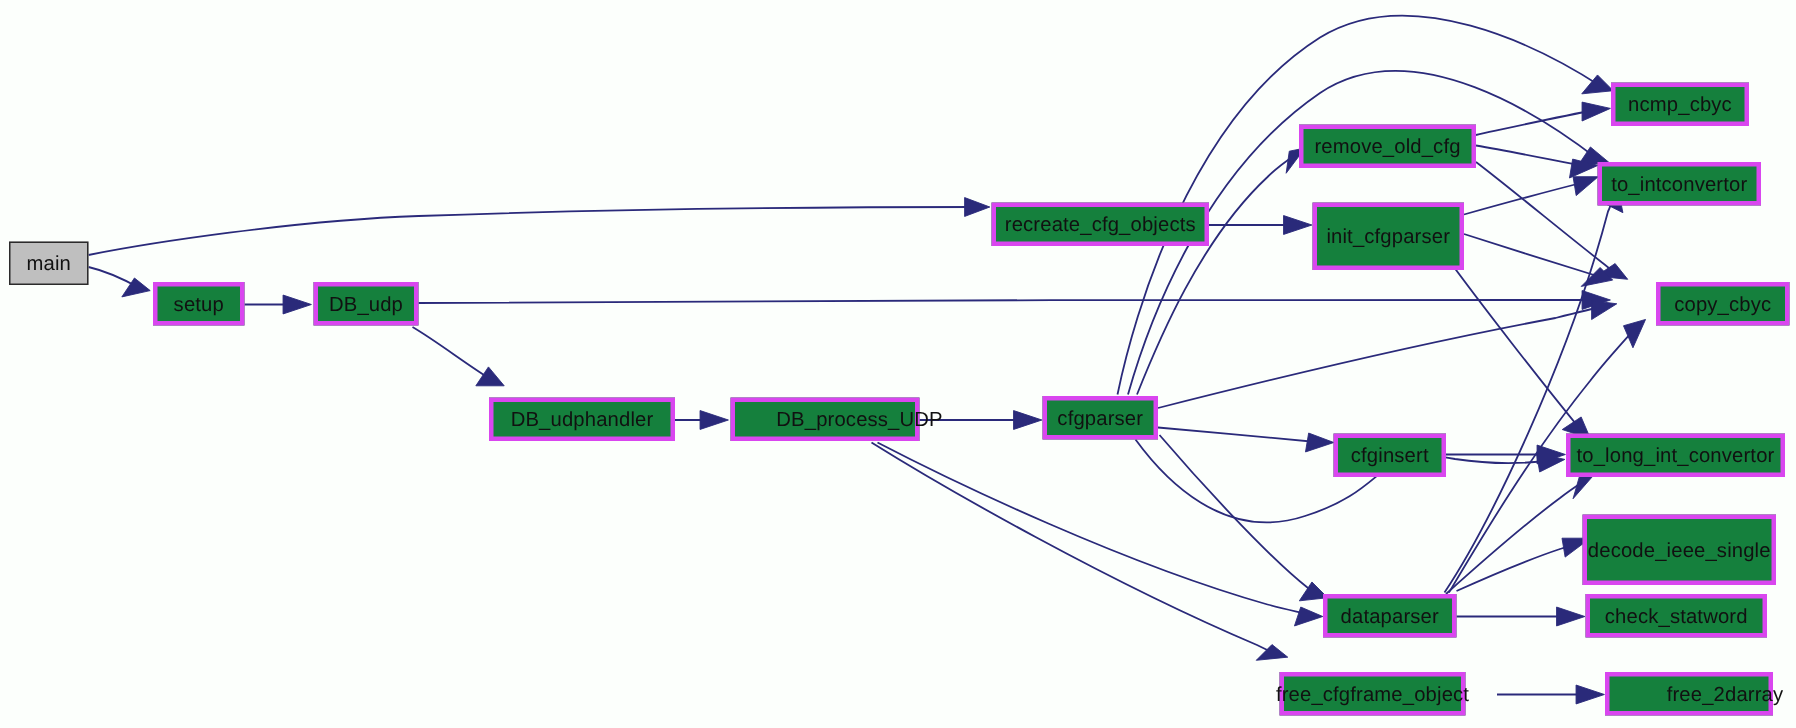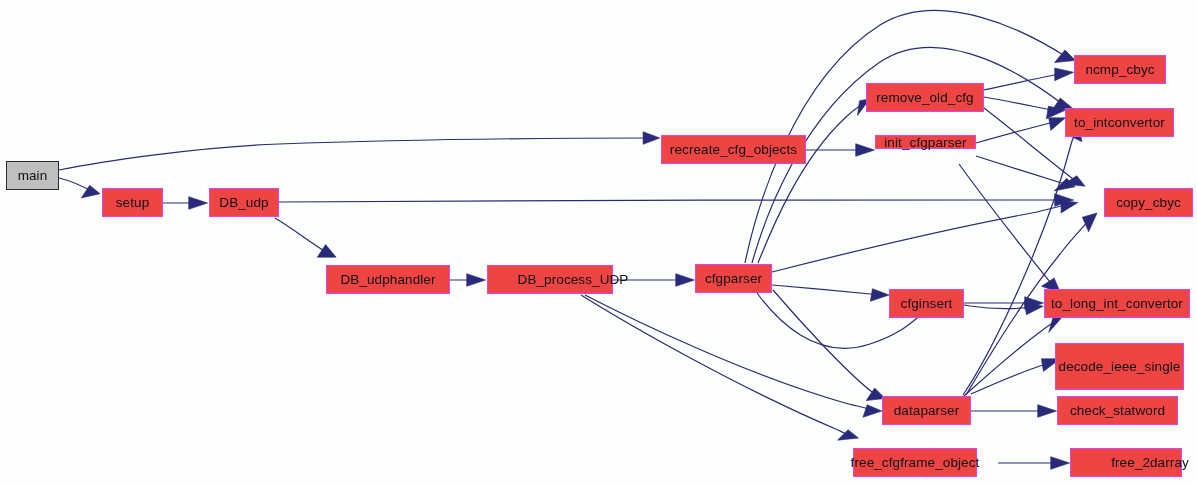--- a/index.html
+++ b/index.html
@@ -18,22 +18,22 @@
   #edges {
     position: absolute;
     left: 0;
     top: 0;
     width: 1197px;
     height: 485px;
   }
   .node {
     position: absolute;
     box-sizing: border-box;
-    border: 1px solid #d946ef;
-    background: #ef4444;
+    border: 3px solid #d946ef;
+    background: #15803d;
     color: #111111;
     font-size: 13.5px;
     font-family: "Liberation Sans", sans-serif;
     display: flex;
     align-items: center;
     justify-content: center;
     white-space: nowrap;
     letter-spacing: 0.1px;
     z-index: 5;
   }
@@ -196,21 +196,21 @@
       </div>
       <div class="node" style="left: 661px; top: 135px; width: 145px; height: 29px;">
         <span>recreate_cfg_objects</span>
       </div>
       <div class="node" style="left: 695px; top: 264px; width: 77px; height: 29px;">
         <span>cfgparser</span>
       </div>
       <div class="node" style="left: 866px; top: 83px; width: 118px; height: 29px;">
         <span>remove_old_cfg</span>
       </div>
-      <div class="node" style="left: 875px; top: 135px; width: 101px; height: 14px;">
+      <div class="node" style="left: 875px; top: 135px; width: 101px; height: 45px;">
         <span>init_cfgparser</span>
       </div>
       <div class="node" style="left: 889px; top: 289px; width: 75px; height: 29px;">
         <span>cfginsert</span>
       </div>
       <div class="node" style="left: 882px; top: 396px; width: 89px; height: 29px;">
         <span>dataparser</span>
       </div>
       <div class="node" style="left: 853px; top: 448px; width: 124px; height: 29px;">
         <span>free_cfgframe_object</span>

